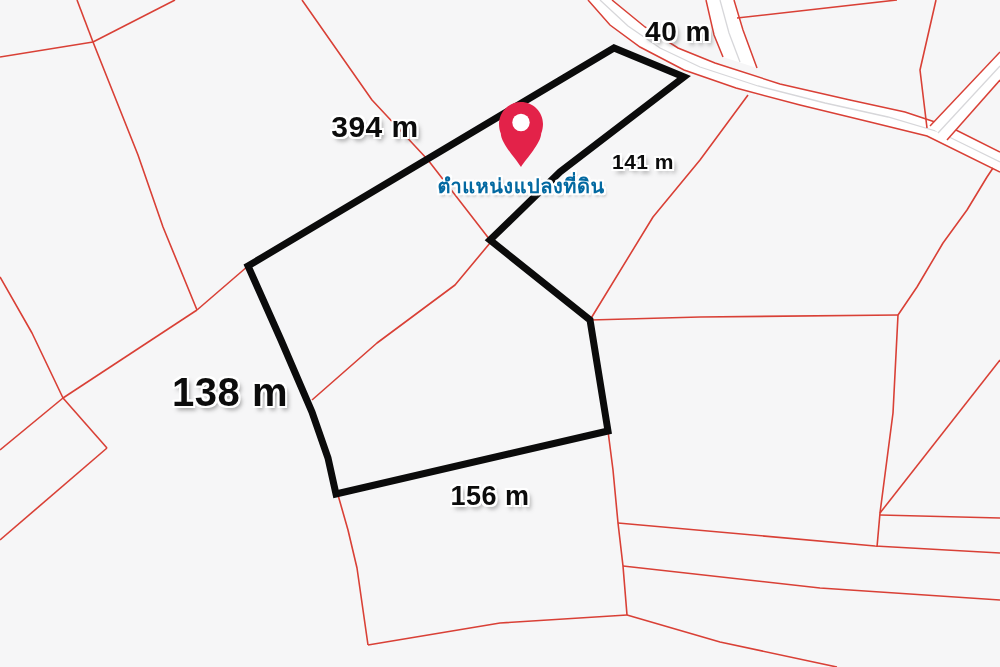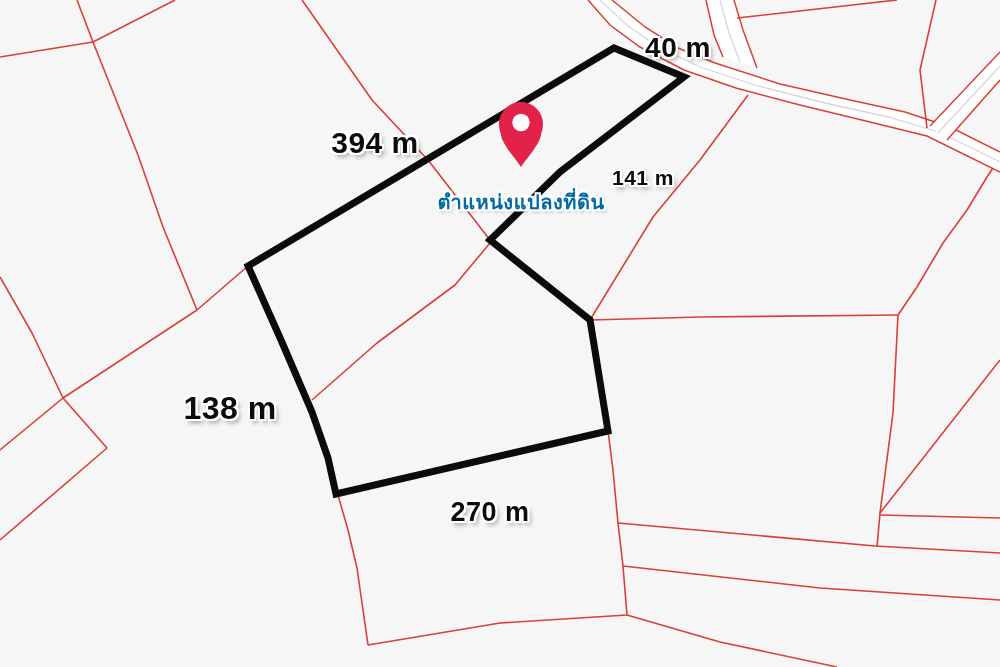--- a/index.html
+++ b/index.html
@@ -10,21 +10,20 @@
   }
   .map-canvas svg{position:absolute;left:0;top:0;display:block;}
   #labels-layer{position:absolute;left:0;top:0;width:100%;height:100%;pointer-events:none;}
   .map-label{
     position:absolute;transform:translate(-50%,-50%);
     font-weight:700;white-space:nowrap;color:#0c0c0c;letter-spacing:.5px;
     text-shadow:
       -2px -2px 0 #fff, 2px -2px 0 #fff, -2px 2px 0 #fff, 2px 2px 0 #fff,
       -2px 0 0 #fff, 2px 0 0 #fff, 0 -2px 0 #fff, 0 2px 0 #fff,
       3px 4px 4px rgba(70,70,70,.5);
-    margin-top: 16px;
   }
   .map-label.pin-label{
     color:#0369a1;
     text-shadow:
       -2px -2px 0 #fff, 2px -2px 0 #fff, -2px 2px 0 #fff, 2px 2px 0 #fff,
       -2px 0 0 #fff, 2px 0 0 #fff, 0 -2px 0 #fff, 0 2px 0 #fff,
       2px 3px 3px rgba(90,90,90,.45);
   }
 </style>
 </head>
@@ -79,17 +78,17 @@
     <path id="parcel-outline" fill="none" stroke-width="7" stroke-linejoin="miter" stroke-linecap="square" d="M 248 266 L 614 48 L 684 77 L 560 172 L 490 240 L 590 320 L 608 431 L 336 494 L 328 458 L 312 412 L 281 340 Z" stroke="#0b0b0b"></path>
     <g id="pin-layer">
       <path id="pin-body" d="M521 167 C 515.5 158.5 501 143 500.8 133.5 C 499.6 130.4 499 127 499 124 C 499 111.85 508.85 102 521 102 C 533.15 102 543 111.85 543 124 C 543 127 542.4 130.4 541.2 133.5 C 541 143 526.5 158.5 521 167 Z" fill="#e32249"></path>
       <circle id="pin-hole" fill="#ffffff" cx="521" cy="122.5" r="8.7"></circle>
     </g>
   </svg>
   <div id="labels-layer">
       <div class="map-label" style="left: 678px; top: 32px; font-size: 28px;">40 m</div>
       <div class="map-label" style="left: 375px; top: 127px; font-size: 30px;">394 m</div>
       <div class="map-label" style="left: 643px; top: 162px; font-size: 21px;">141 m</div>
-      <div class="map-label" style="left: 230px; top: 392px; font-size: 32px; text-align: center;">138 m</div>
-      <div class="map-label" style="left: 490px; top: 496px; font-size: 27px;">270 m</div>
+      <div class="map-label" style="left: 230px; top: 392px; font-size: 40px; text-align: center;">138 m</div>
+      <div class="map-label" style="left: 490px; top: 496px; font-size: 27px;">156 m</div>
       <div class="map-label pin-label" style="left: 521px; top: 186px; font-size: 20px;">ตำแหน่งแปลงที่ดิน</div>
     </div>
 </div>
 
 </body></html>

